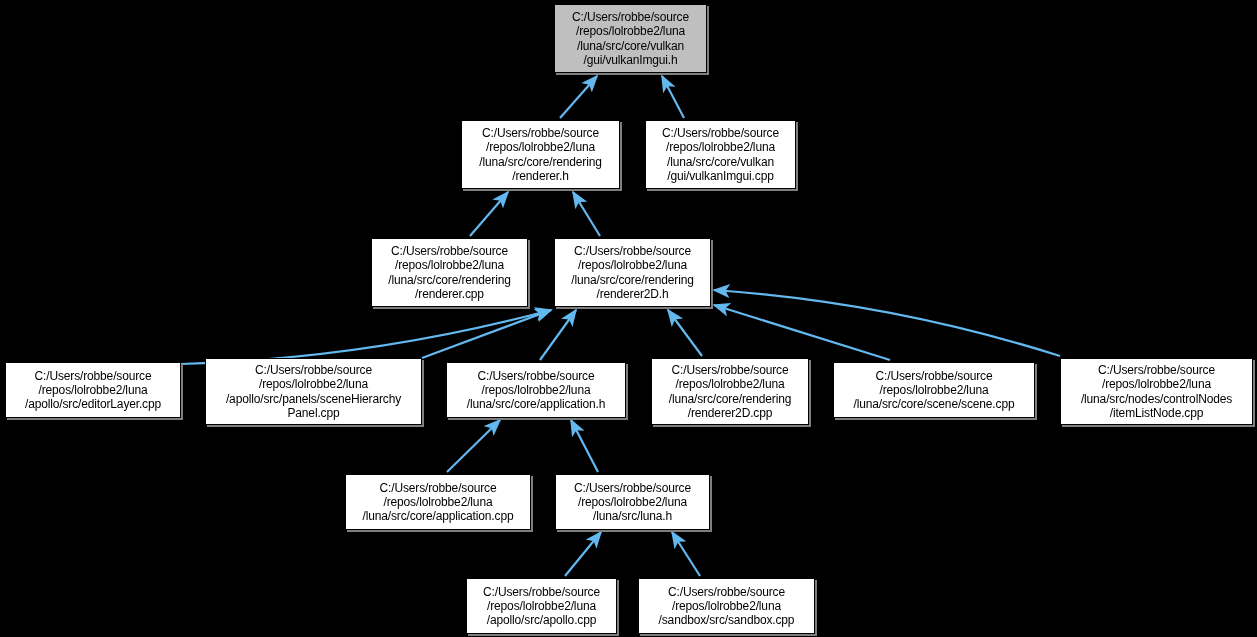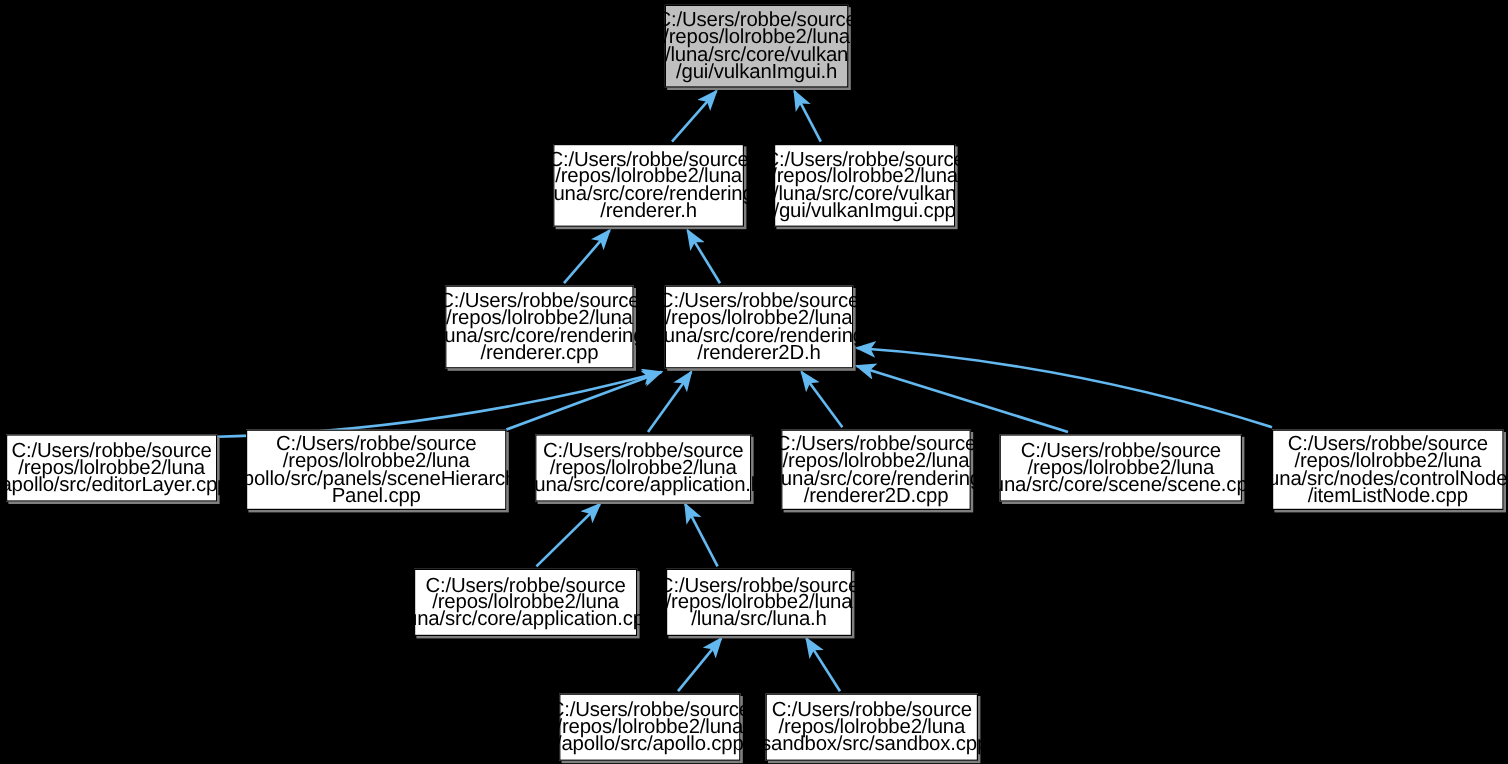--- a/index.html
+++ b/index.html
@@ -27,21 +27,21 @@
     position: absolute;
     box-sizing: border-box;
     background: #ffffff;
     border: 1px solid #000000;
     box-shadow: 2px 2px 0 0 #7f7f7f;
     display: flex;
     align-items: center;
     justify-content: center;
     text-align: center;
     color: #000000;
-    font-size: 17px;
+    font-size: 12px;
     line-height: 14.2px;
     letter-spacing: -0.15px;
     white-space: pre-line;
     z-index: 2;
   }
   .node.root {
     background: #bfbfbf;
     border: 1px solid #000000;
     box-shadow: 2px 2px 0 0 #7f7f7f;
   }

